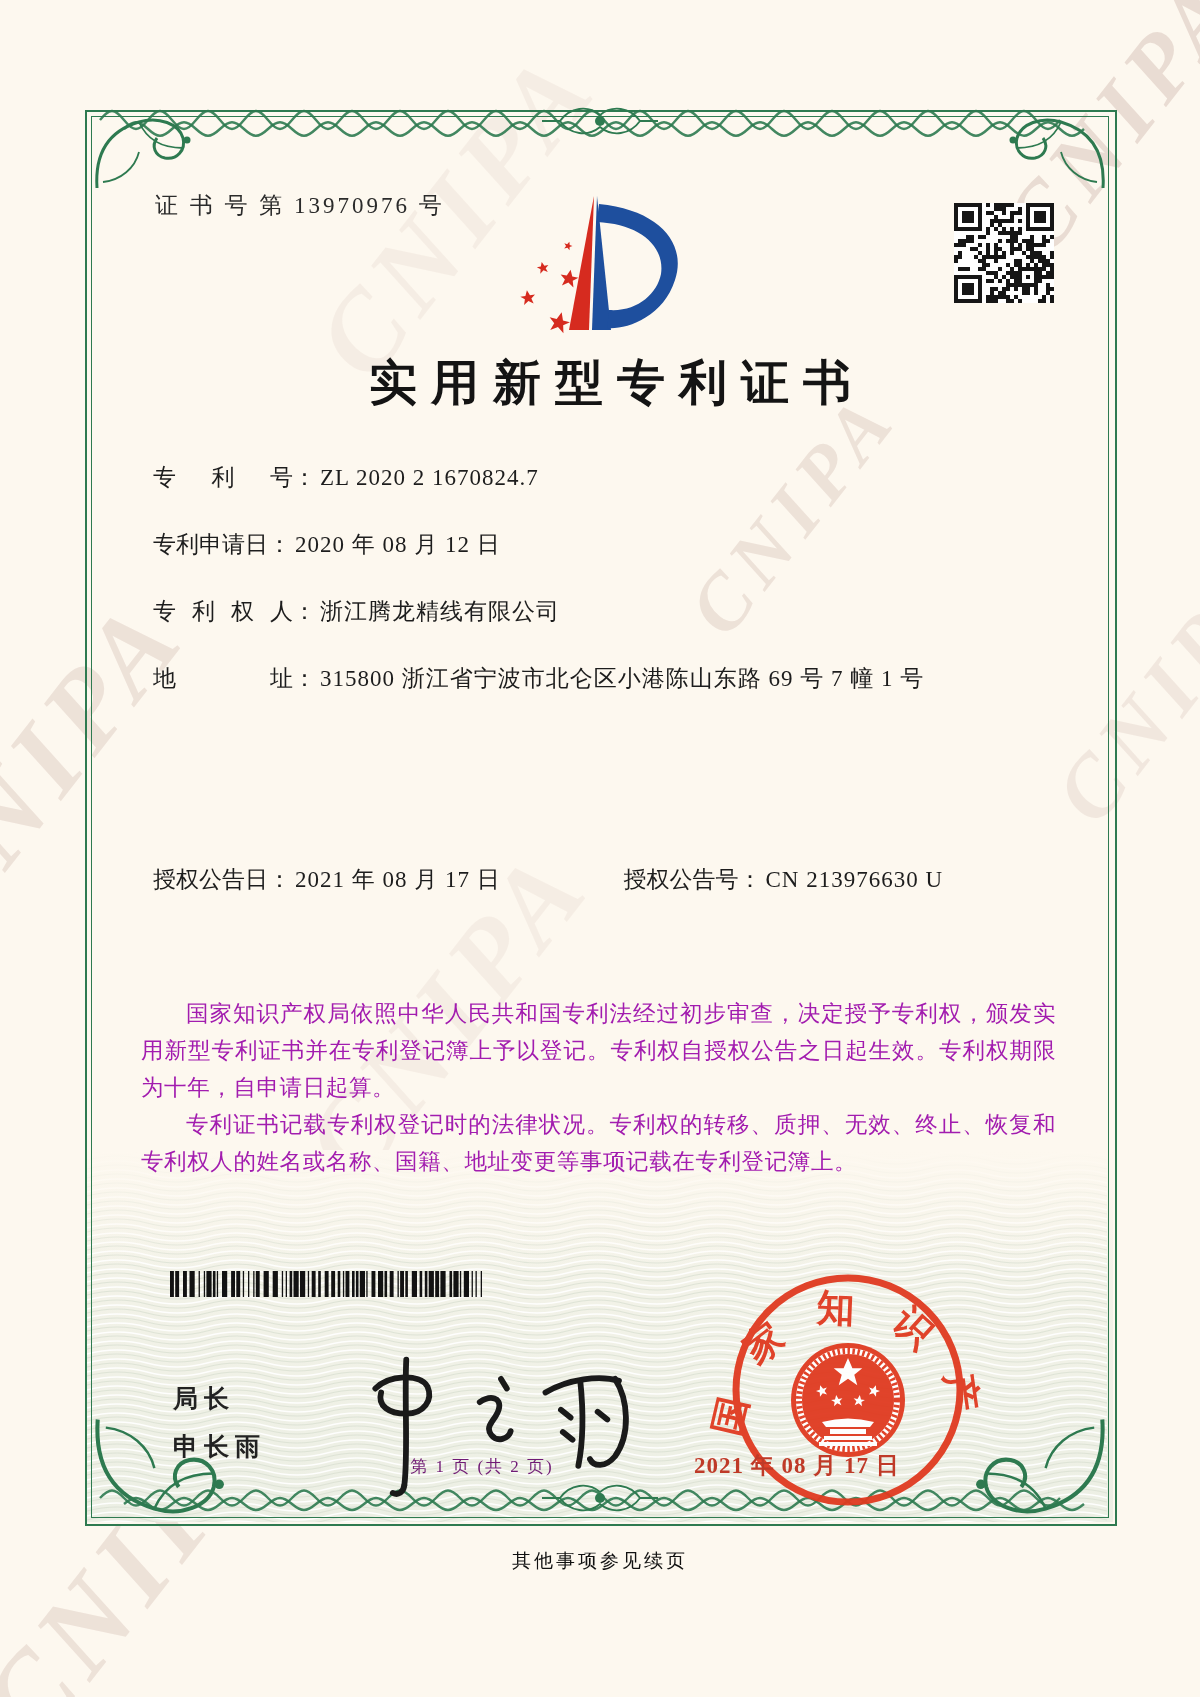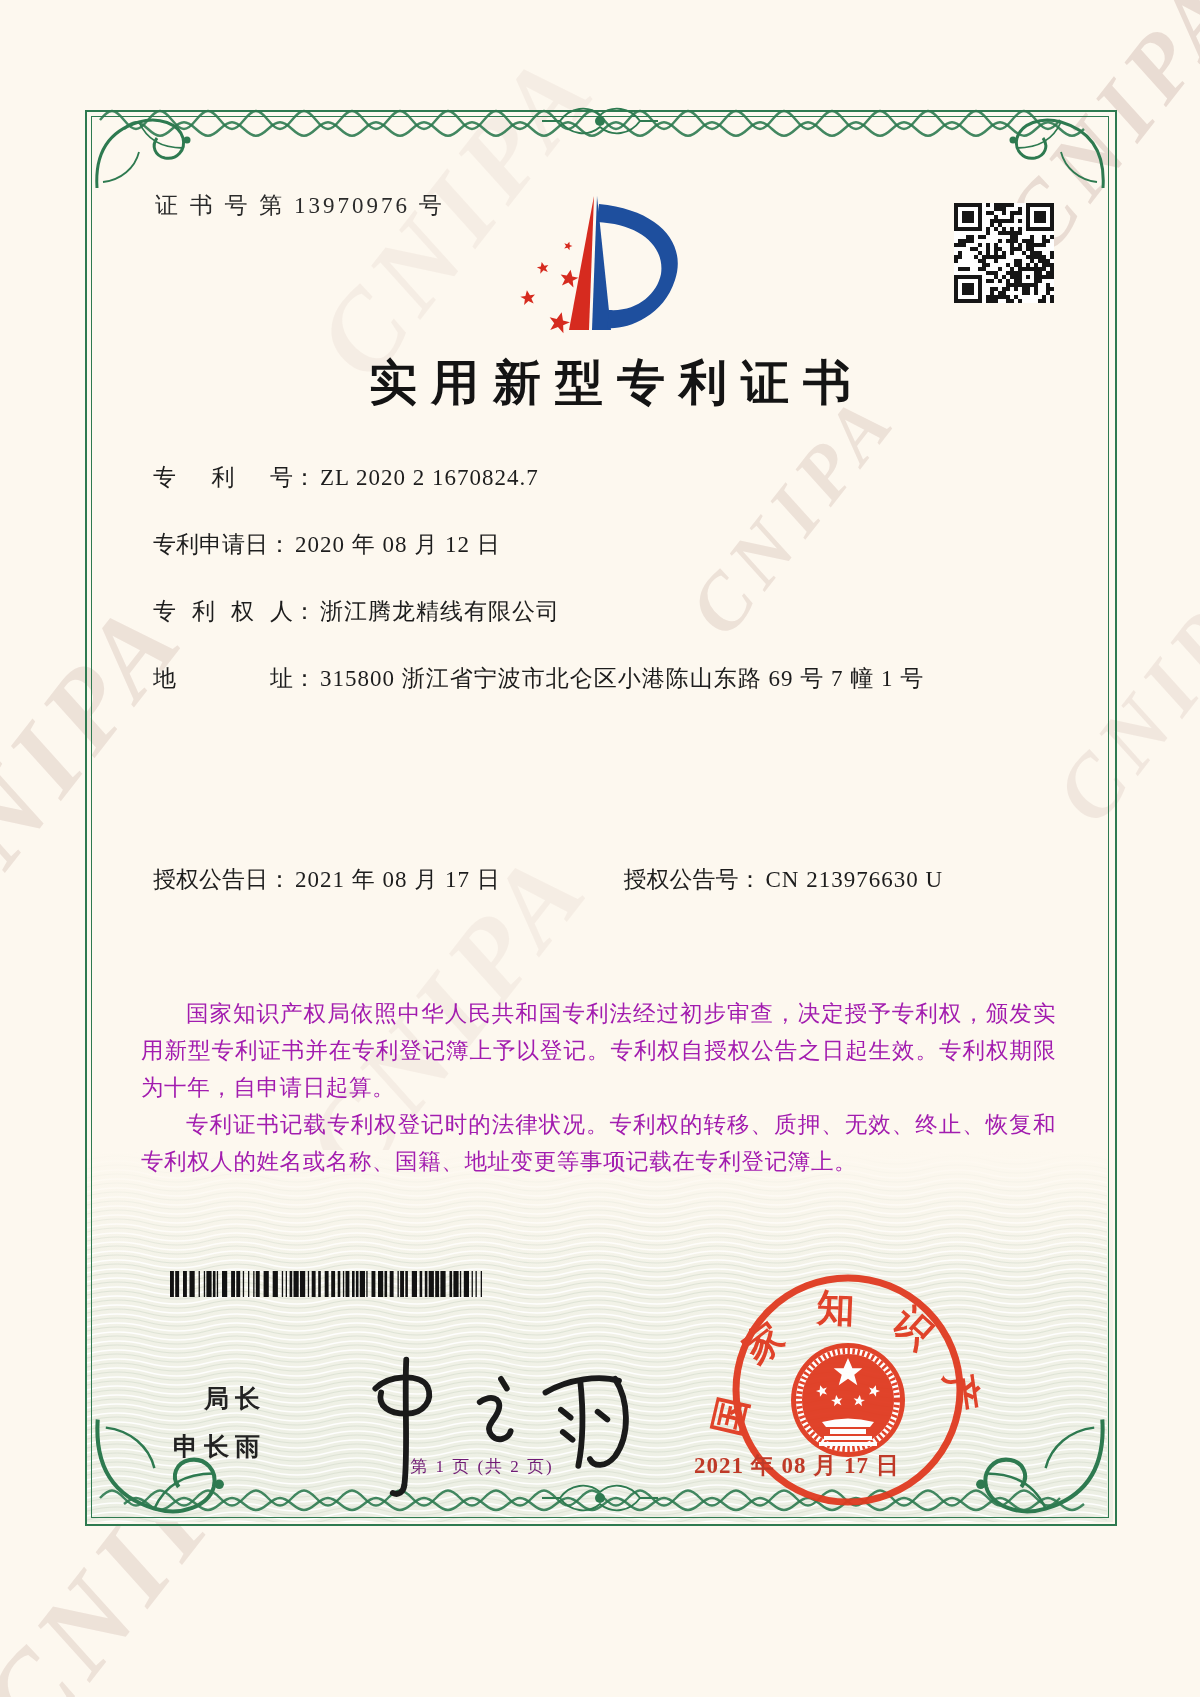--- a/index.html
+++ b/index.html
@@ -54,21 +54,21 @@
   .grantrow{position:absolute;left:153px;top:864px;width:960px;font-size:23px;color:var(--ink,#1d1d1d);white-space:nowrap;}
   .grant2{margin-left:117px;margin-top:35px;}
 
   .body{position:absolute;left:141px;top:995px;width:915px;font-size:22.5px;line-height:37px;
         color:#a21caf;text-align:justify;}
   .body p{margin:0;text-indent:2em;letter-spacing:.6px;}
 
   .barcode{position:absolute;left:170px;top:1271px;width:312px;height:26px;}
 
   .director{position:absolute;left:173px;top:1374px;font-family:"Liberation Sans","DejaVu Sans",sans-serif;
-            font-size:25px;font-weight:600;color:#222;line-height:48px;letter-spacing:6px;text-align:right;}
+            font-size:25px;font-weight:600;color:#222;line-height:48px;letter-spacing:6px;}
 
   .sig{position:absolute;left:356px;top:1342px;width:290px;height:155px;}
   .sig path{fill:none;stroke:#1a1a1a;stroke-width:6px;stroke-linecap:round;stroke-linejoin:round;}
 
   .seal{position:absolute;left:708px;top:1250px;width:280px;height:280px;opacity:.95;}
   .sealring{fill:none;stroke:var(--seal-red,#e03a20);stroke-width:7px;}
   .sealtext{font-size:38px;font-weight:bold;fill:var(--seal-red,#e03a20);letter-spacing:34px;
             font-family:"Liberation Serif","DejaVu Serif",serif;}
   .sred{fill:var(--seal-red,#e03a20);}
   .swhite{fill:#ffffff;}
@@ -578,13 +578,14 @@
         <path class="swhite" d="M-26,0 Q0,-7 26,0 L22,5 L-22,5 Z"></path>
         <rect class="swhite" x="-18" y="7" width="36" height="5"></rect>
         <rect class="swhite" x="-24" y="14" width="48" height="4"></rect>
         <rect class="swhite" x="-29" y="20" width="58" height="4"></rect>
       </g>
     </g>
   </svg>
   <div class="sealdate">2021 年 08 月 17 日</div>
 
   <div class="pageinfo">第 1 页 (共 2 页)</div>
+  <div class="footnote">其他事项参见续页</div>
 </div>
 
 </body></html>

